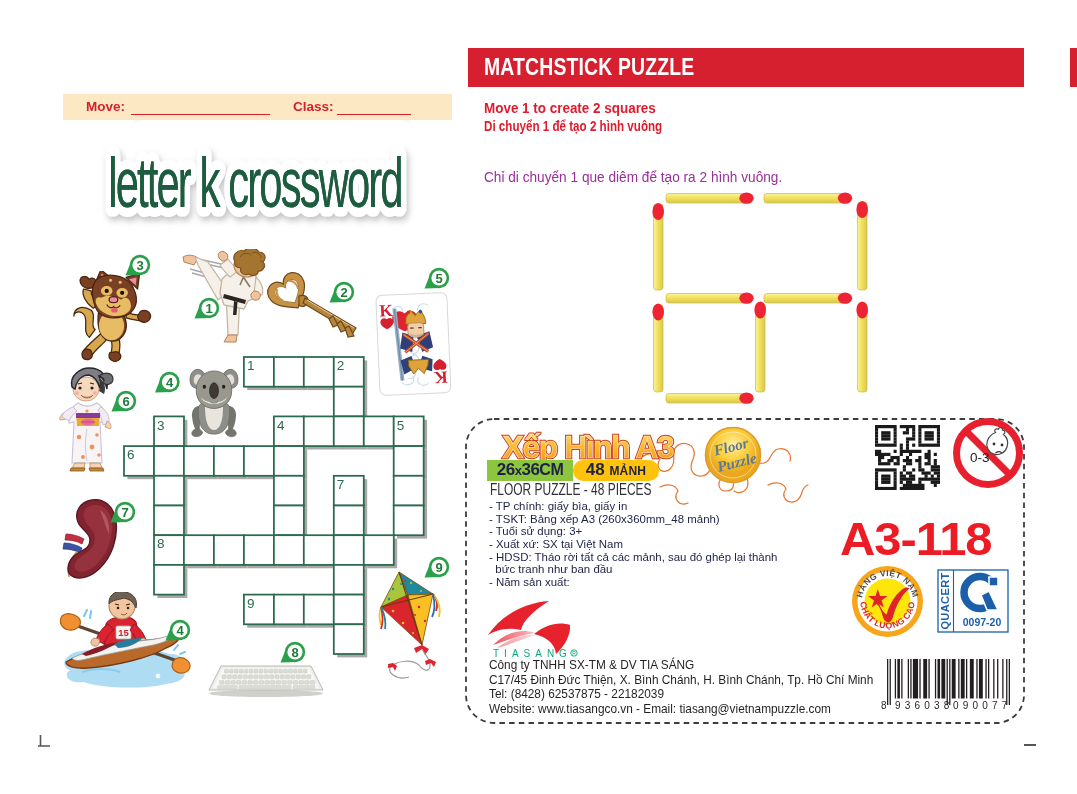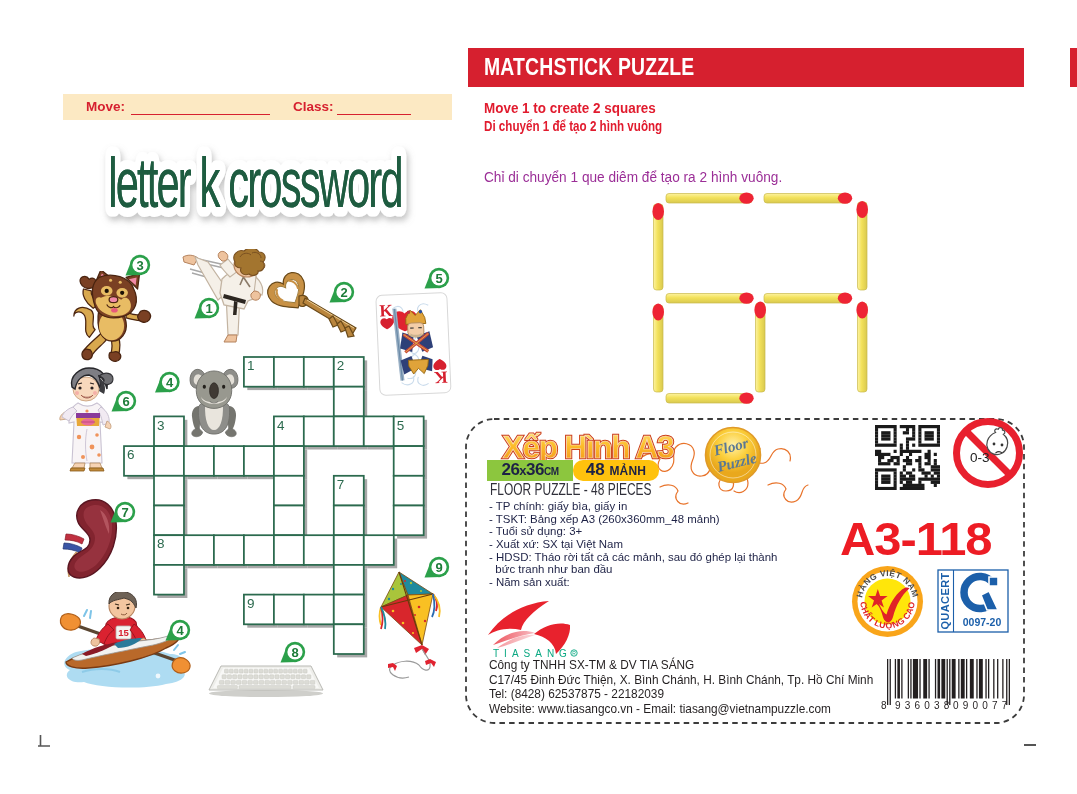--- a/index.html
+++ b/index.html
@@ -675,21 +675,21 @@
         </radialGradient>
       </defs>
   <circle cx="30" cy="30" r="27.5" fill="url(#coin)" stroke="#e09a28" stroke-width="1.6"></circle>
   <circle cx="30" cy="30" r="23" fill="none" stroke="#ffffff" stroke-width="0.8" opacity="0.6"></circle>
   <g transform="rotate(-14 30 30)" fill="#5b7893" font-family="Liberation Serif, serif" font-style="italic" font-weight="bold">
     <text x="30" y="26.5" text-anchor="middle" font-size="15">Floor</text>
     <text x="32" y="43" text-anchor="middle" font-size="15">Puzzle</text>
   </g>
 </svg>
 
-<div class="abs" style="left:487px;top:460px;width:86px;height:20.5px;background:#8cc63e;color:#1d2145;font-weight:bold;font-size:17px;text-align:center;line-height:20px;letter-spacing:-0.5px;">26<span style="font-size:13px;">x</span>36<span style="font-size:10px;">CM</span></div>
+<div class="abs" style="left:487px;top:460px;width:86px;height:20.5px;background:#8cc63e;color:#1d2145;font-weight:bold;font-size:17px;text-align:center;line-height:20px;letter-spacing:-0.5px;">26<span style="font-size:13px;">x</span>36<span style="font-size:16px;">CM</span></div>
 
 <div class="abs" style="left:573px;top:460px;width:86px;height:20.5px;background:#ffc20d;color:#1d2145;font-weight:bold;font-size:17px;text-align:center;line-height:20px;border-radius:10px;">48 <span style="font-size:12px;letter-spacing:0.2px;">MẢNH</span></div>
 
 <div class="abs" style="left:490px;top:480px;font-size:16.5px;color:#30303a;letter-spacing:0px;transform:scaleX(0.725);transform-origin:0 0;">FLOOR PUZZLE - 48 PIECES</div>
 
 <div class="abs" style="left:489px;top:500px;font-size:11.8px;color:#1d2145;line-height:12.65px;white-space:pre;transform:scaleX(0.97);transform-origin:0 0;">- TP chính: giấy bìa, giấy in
 - TSKT: Bảng xếp A3 (260x360mm_48 mảnh)
 - Tuổi sử dụng: 3+
 - Xuất xứ: SX tại Việt Nam
 - HDSD: Tháo rời tất cả các mảnh, sau đó ghép lại thành

